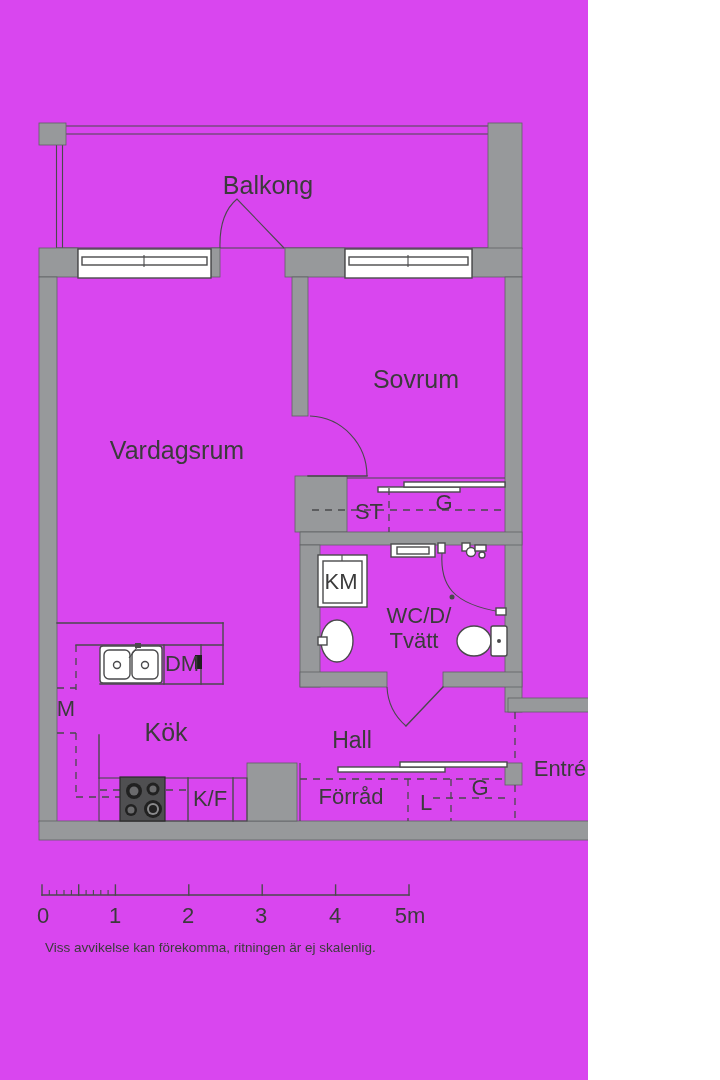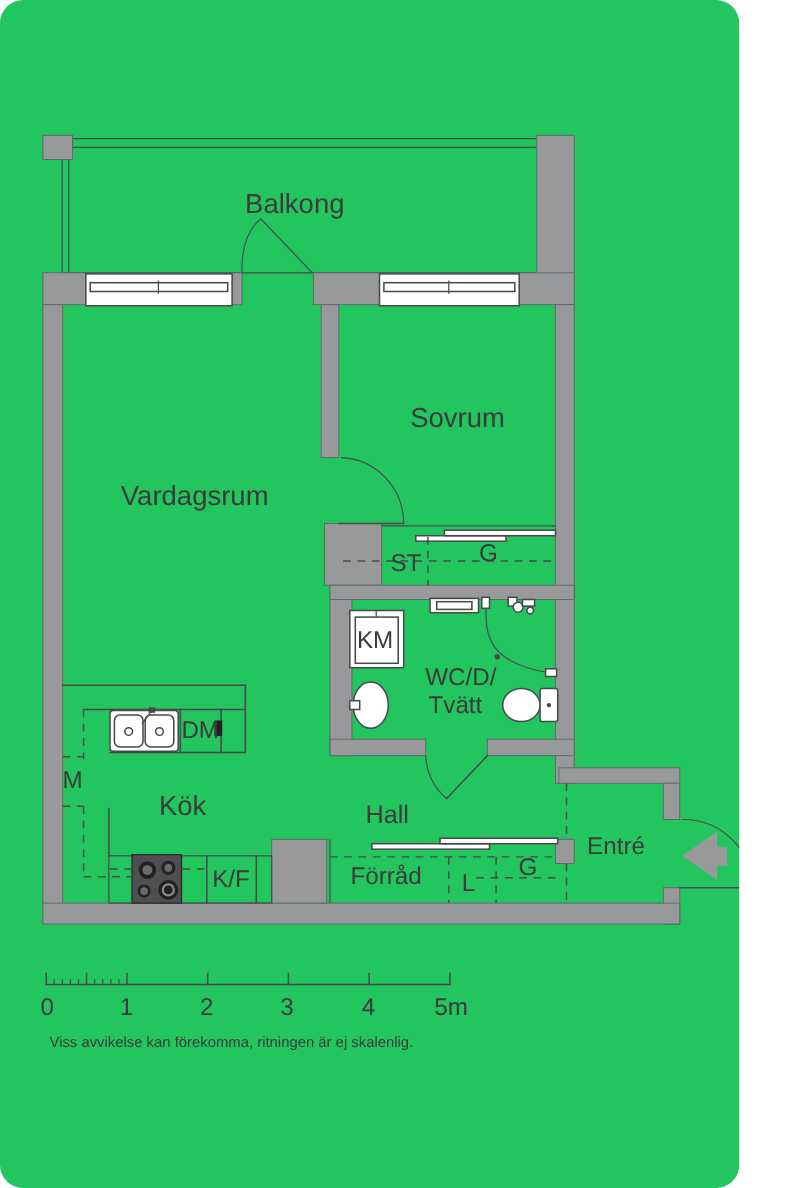--- a/index.html
+++ b/index.html
@@ -1,18 +1,18 @@
 <!DOCTYPE html>
 <html style="--wall: #97999b; --wall-stroke: #606264; --line: #4a4a4c; --text: #3b3b3b; --stove: #4f4f51; --burner: #212121; --burner-inner: #6b6b6d;"><head>
 <meta charset="utf-8">
 <style>
   html,body{margin:0;padding:0;background:#fff;}
   .stage{
-    position:relative;width:672px;height:1080px;background:#22c55e;
-    font-family:"Liberation Sans",sans-serif;overflow:hidden;border-radius:21px;
+    position:relative;width:588px;height:1080px;background:#d946ef;
+    font-family:"Liberation Sans",sans-serif;overflow:hidden;
   }
   svg{position:absolute;left:0;top:0;}
   .wall{fill:var(--wall,#97999b);stroke:var(--wall-stroke,#5f6163);stroke-width:0.8;}
   .ln{stroke:var(--line,#4a4a4c);stroke-width:1.4;fill:none;stroke-linecap:square;}
   .thin{stroke:var(--line,#4a4a4c);stroke-width:1.1;fill:none;}
   .dash{stroke:var(--line,#4a4a4c);stroke-width:1.3;fill:none;stroke-dasharray:7 6;}
   .fix{stroke:var(--line,#4a4a4c);stroke-width:1.4;fill:#ffffff;}
   .txt{fill:var(--text,#3b3b3b);}
   .t25{font-size:25px;}
   .t23{font-size:23px;}

